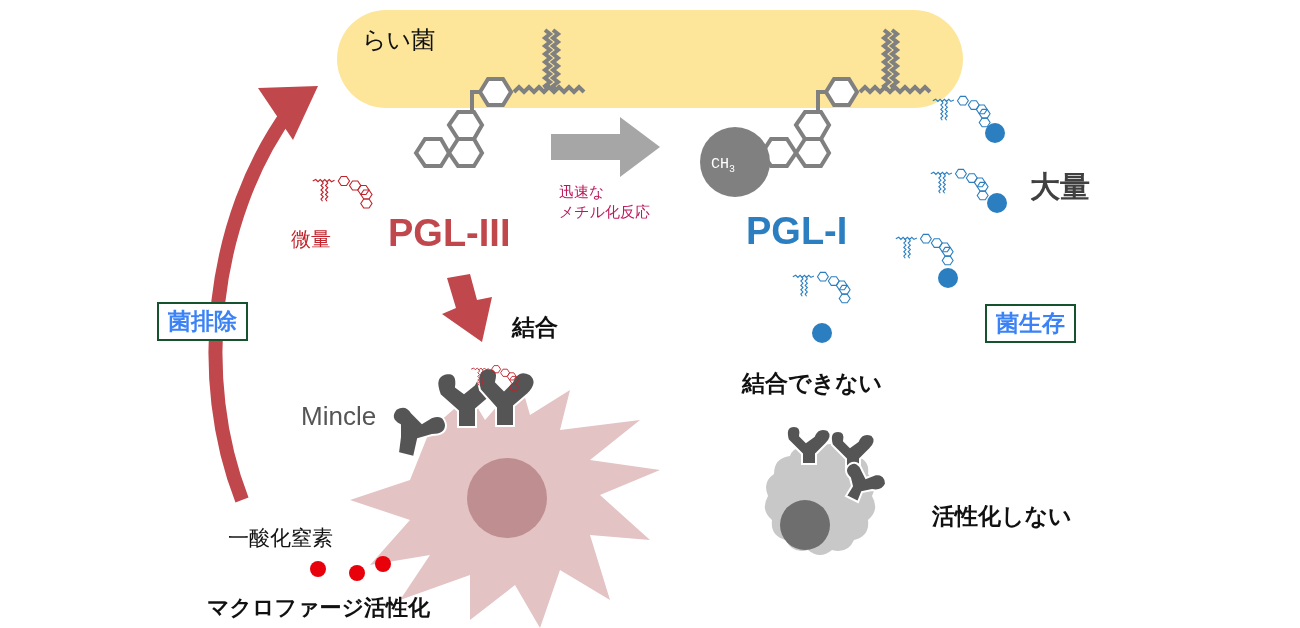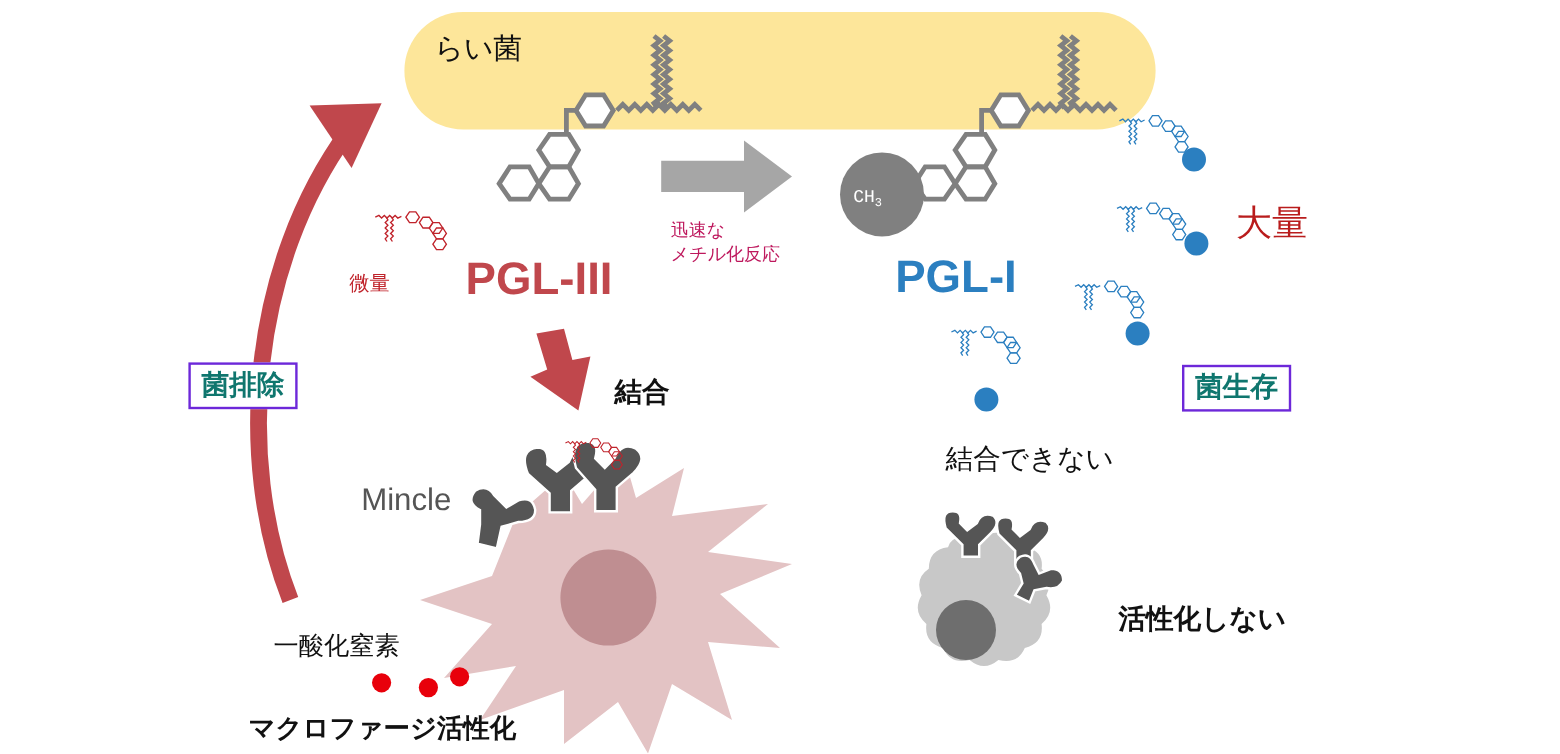--- a/index.html
+++ b/index.html
@@ -2,30 +2,30 @@
 <html><head>
 <meta charset="utf-8">
 <style>
   html,body{margin:0;padding:0;background:#ffffff;}
   body{width:1300px;height:628px;position:relative;overflow:hidden;font-family:"DejaVu Sans","Liberation Sans",sans-serif;}
   svg.canvas{position:absolute;left:0;top:0;}
   .t{position:absolute;white-space:nowrap;line-height:1;}
   .bac-label{left:362px;top:28px;font-size:24px;font-weight:normal;color:#111;}
   .pgl3{left:388px;top:214px;font-size:38px;font-weight:bold;color:#c0474c;font-family:Liberation Sans, sans-serif;}
   .pgl1{left:746px;top:212px;font-size:38px;font-weight:bold;color:#2b7fc0;font-family:"Liberation Sans",sans-serif;}
-  .trace{left:291px;top:229px;font-size:17px;color:#c0232b;}
-  .large{left:1030px;top:172px;font-size:30px;font-weight:normal;color:#b91c1c;}
+  .trace{left:291px;top:229px;font-size:20px;color:#c0232b;}
+  .large{left:1030px;top:172px;font-size:30px;font-weight:bold;color:#404040;}
   .methyl{left:559px;top:183px;font-size:15px;color:#be185d;line-height:1.3;}
   .bind{left:512px;top:316px;font-size:23px;font-weight:bold;color:#111;}
   .mincle{left:301px;top:403px;font-size:26px;color:#555;font-family:"Liberation Sans",sans-serif;}
-  .nobind{left:742px;top:372px;font-size:23px;font-weight:normal;color:#111;margin-left:46px;}
+  .nobind{left:742px;top:372px;font-size:23px;font-weight:bold;color:#111;}
   .noact{left:932px;top:505px;font-size:23px;font-weight:bold;color:#111;}
   .no{left:228px;top:528px;font-size:21px;color:#111;}
   .mact{left:207px;top:597px;font-size:22px;font-weight:bold;color:#111;}
-  .box{position:absolute;border:2px solid #6d28d9;background:#fff;font-size:23px;font-weight:bold;color:#0f766e;padding:6px 9px;line-height:1;}
+  .box{position:absolute;border:2px solid #14532d;background:#fff;font-size:23px;font-weight:bold;color:#3b82f6;padding:6px 9px;line-height:1;}
   .box-elim{left:157px;top:302px;}
   .box-surv{left:985px;top:304px;}
   .ch3{left:711px;top:157px;font-size:15px;color:#fff;font-family:Liberation Mono, monospace;}
   .ch3 sub{font-size:10px;}
 </style>
 </head>
 <body>
 
 <svg class="canvas" width="1300" height="628" viewBox="0 0 1300 628">
   <defs>

